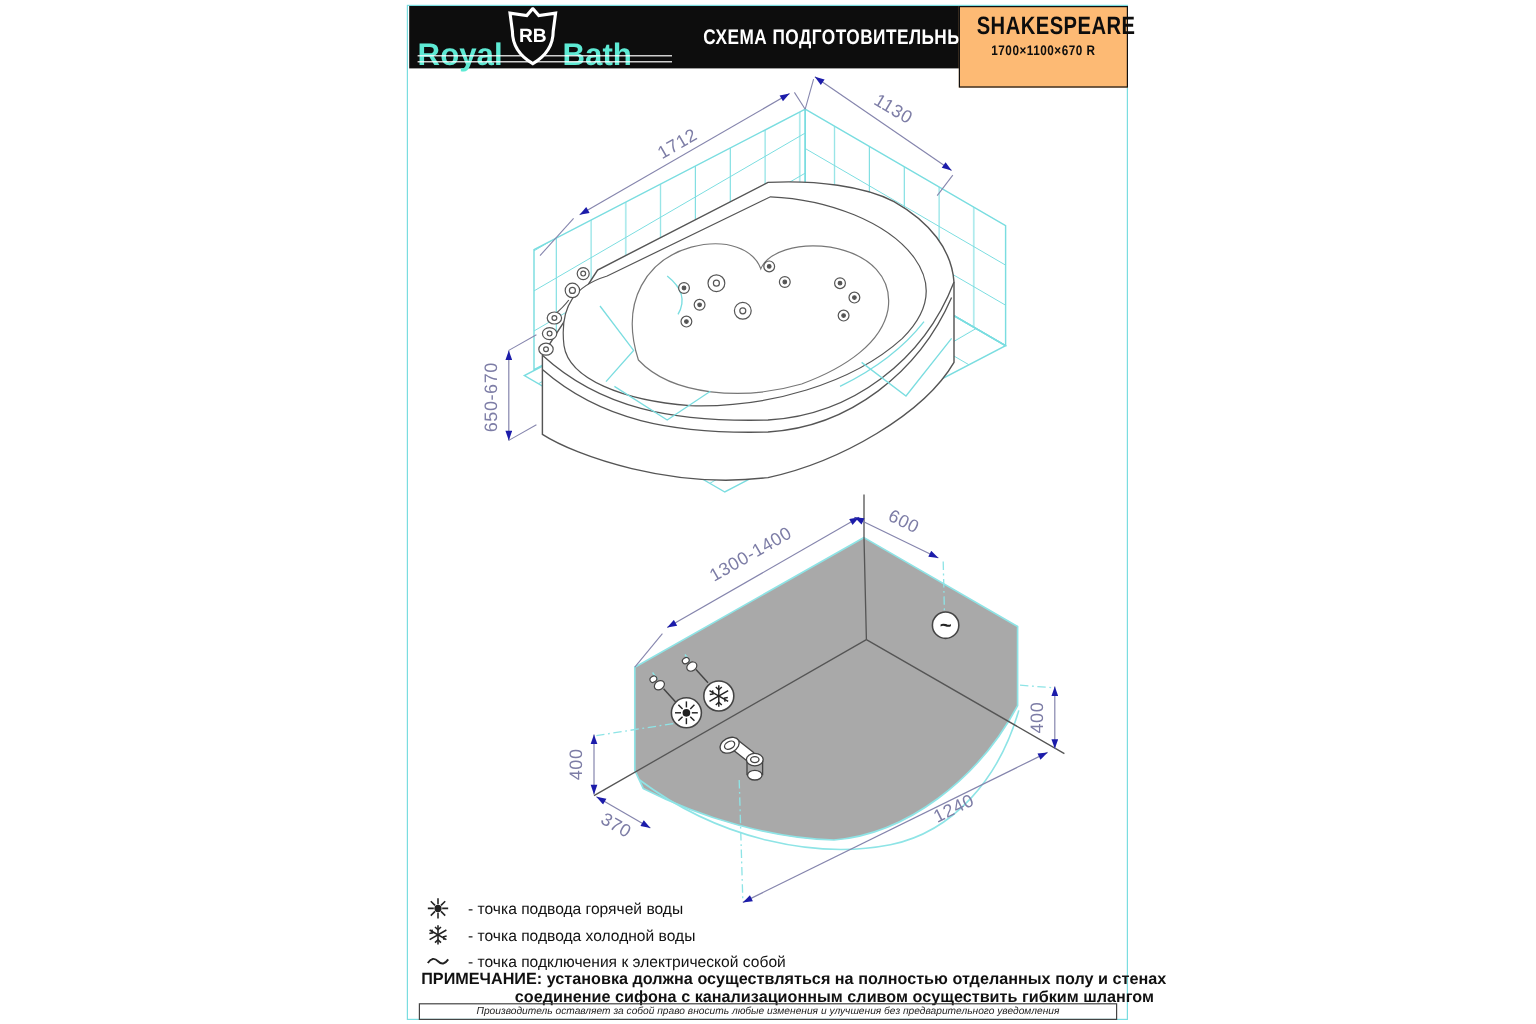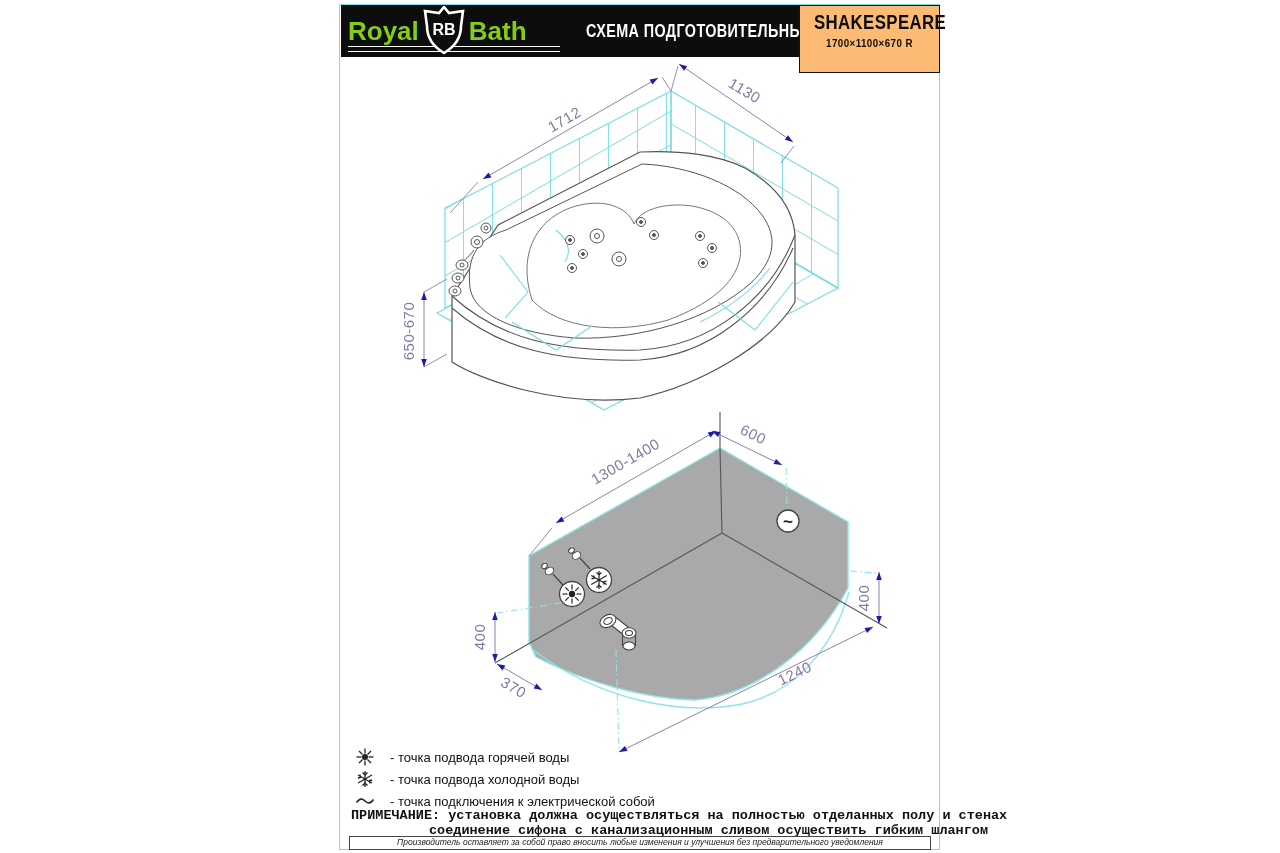--- a/index.html
+++ b/index.html
@@ -4,21 +4,21 @@
 <style>
   html,body{margin:0;padding:0;background:#fff;}
   #stage{position:relative;width:1280px;height:853px;background:#fff;overflow:hidden;
          font-family:"Liberation Sans",sans-serif;}
   #page-border{position:absolute;left:339px;top:4px;width:601px;height:846px;
                border:1px solid #7adde0;box-sizing:border-box;}
   
   #header{position:absolute;left:341px;top:5px;width:599px;height:52px;background:#0d0d0d;
           display:flex;align-items:center;}
   #logo{position:relative;display:flex;align-items:center;height:52px;padding-left:7px;width:222px;flex:none;}
-  .logo-word{color:#84cc16;font-weight:bold;font-size:26px;letter-spacing:0px;position:relative;top:0;}
+  .logo-word{color:#5eead4;font-weight:bold;font-size:26px;letter-spacing:0px;position:relative;top:14px;}
   #logo-underline{position:absolute;left:7px;bottom:5px;width:212px;height:4px;
                   border-top:1.5px solid #fff;border-bottom:1.5px solid #fff;}
   #shield{position:relative;z-index:2;margin:0 2px;flex:none;}
   #header-title{color:#fff;font-weight:bold;font-size:17.5px;white-space:nowrap;
                 transform:scaleX(0.82);transform-origin:left center;margin-left:16px;letter-spacing:0.5px;}
   #model-box{position:absolute;right:0;top:0;width:141px;height:68px;background:#fdba74;
              border:1px solid #111;box-sizing:border-box;text-align:center;}
   #model-name{font-weight:bold;font-size:21px;letter-spacing:0.5px;transform:scaleX(0.8);
               transform-origin:center;margin-top:4px;color:#0d0d0d;}
   #model-size{font-weight:bold;font-size:11.5px;letter-spacing:0.5px;transform:scaleX(0.85);
@@ -28,21 +28,21 @@
   .dim{fill:#7d7da6;font-size:15px;letter-spacing:0.5px;}
   .dimline{stroke:#8585ad;stroke-width:1;fill:none;}
   .extline{stroke:#8585ad;stroke-width:0.9;fill:none;}
   .cdash{stroke:#8ee4e6;stroke-width:1.1;fill:none;stroke-dasharray:7 3 1.5 3;}
   .blk{stroke:#555;stroke-width:1.1;fill:none;}
   
   #legend{position:absolute;left:352px;top:746px;width:560px;}
   .legend-row{display:flex;align-items:center;height:22px;}
   .legend-icon{width:26px;flex:none;display:flex;justify-content:center;}
   .legend-label{font-size:13px;color:#111;margin-left:12px;white-space:nowrap;}
-  #note{position:absolute;left:339px;top:808px;width:602px;font-family:Liberation Mono, monospace;}
+  #note{position:absolute;left:339px;top:808px;width:602px;}
   #note-line1{font-size:13.5px;font-weight:bold;color:#111;margin-left:12px;white-space:nowrap;}
   #note-line2{font-size:13.5px;font-weight:bold;color:#111;text-align:center;margin-left:90px;white-space:nowrap;}
   #footer-box{position:absolute;left:349px;top:836px;width:582px;height:14px;border:1px solid #444;
               box-sizing:border-box;text-align:center;font-style:italic;}
   #footer-text{font-size:8.5px;color:#222;line-height:11px;white-space:nowrap;}
 </style>
 </head>
 <body>
 
 <div id="stage">

